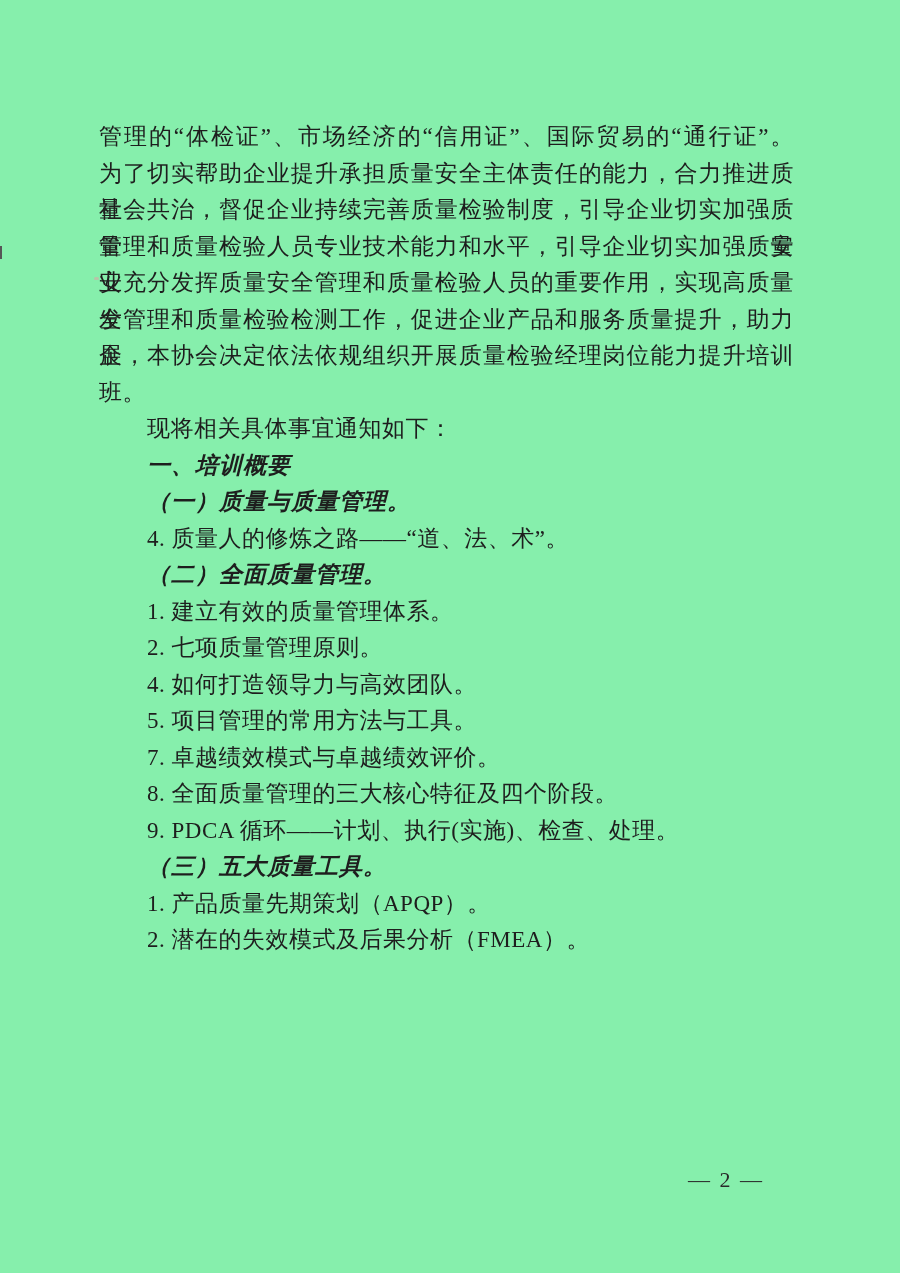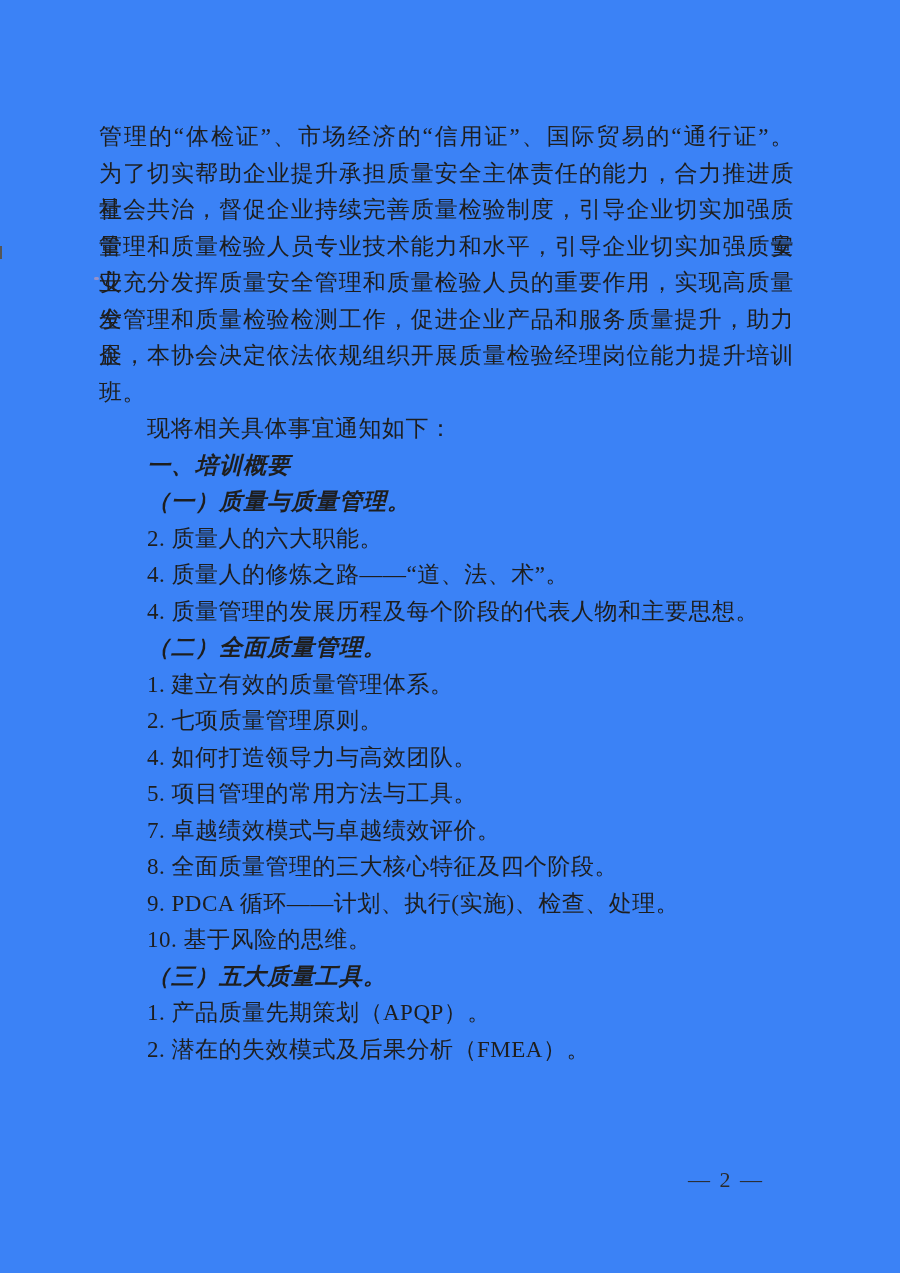--- a/index.html
+++ b/index.html
@@ -1,21 +1,21 @@
 <!DOCTYPE html>
 <html><head>
 <meta charset="utf-8">
 <style>
   html, body { margin: 0; padding: 0; }
   body { background: #e8e8e8; }
   .page {
     position: relative;
     width: 900px;
     height: 1273px;
-    background: #3b82f6;
+    background: #86efac;
     overflow: hidden;
     font-family: "Liberation Serif", "DejaVu Serif", serif;
     color: #1e1e1e;
   }
   .content {
     position: absolute;
     left: 99px;
     top: 119px;
     width: 695px;
   }
@@ -78,33 +78,30 @@
     <div class="line jt">业充分发挥质量安全管理和质量检验人员的重要作用，实现高质量发</div>
     <div class="line jt">全管理和质量检验检测工作，促进企业产品和服务质量提升，助力企</div>
     <div class="line jt">展，本协会决定依法依规组织开展质量检验经理岗位能力提升培训</div>
     <div class="line">班。</div>
 
     <div class="line ind">现将相关具体事宜通知如下：</div>
 
     <div class="line ind bold">一、培训概要</div>
 
     <div class="line ind bold">（一）质量与质量管理。</div>
-    <div class="line ind">2. 质量人的六大职能。</div>
     <div class="line ind">4. 质量人的修炼之路——“道、法、术”。</div>
-    <div class="line ind">4. 质量管理的发展历程及每个阶段的代表人物和主要思想。</div>
 
     <div class="line ind bold">（二）全面质量管理。</div>
     <div class="line ind">1. 建立有效的质量管理体系。</div>
     <div class="line ind">2. 七项质量管理原则。</div>
     <div class="line ind">4. 如何打造领导力与高效团队。</div>
     <div class="line ind">5. 项目管理的常用方法与工具。</div>
     <div class="line ind">7. 卓越绩效模式与卓越绩效评价。</div>
     <div class="line ind">8. 全面质量管理的三大核心特征及四个阶段。</div>
     <div class="line ind">9. PDCA 循环——计划、执行(实施)、检查、处理。</div>
-    <div class="line ind">10. 基于风险的思维。</div>
 
     <div class="line ind bold">（三）五大质量工具。</div>
     <div class="line ind">1. 产品质量先期策划（APQP）。</div>
     <div class="line ind">2. 潜在的失效模式及后果分析（FMEA）。</div>
 
   </div>
 
   <div class="footer">— 2 —</div>
 
 </div>

